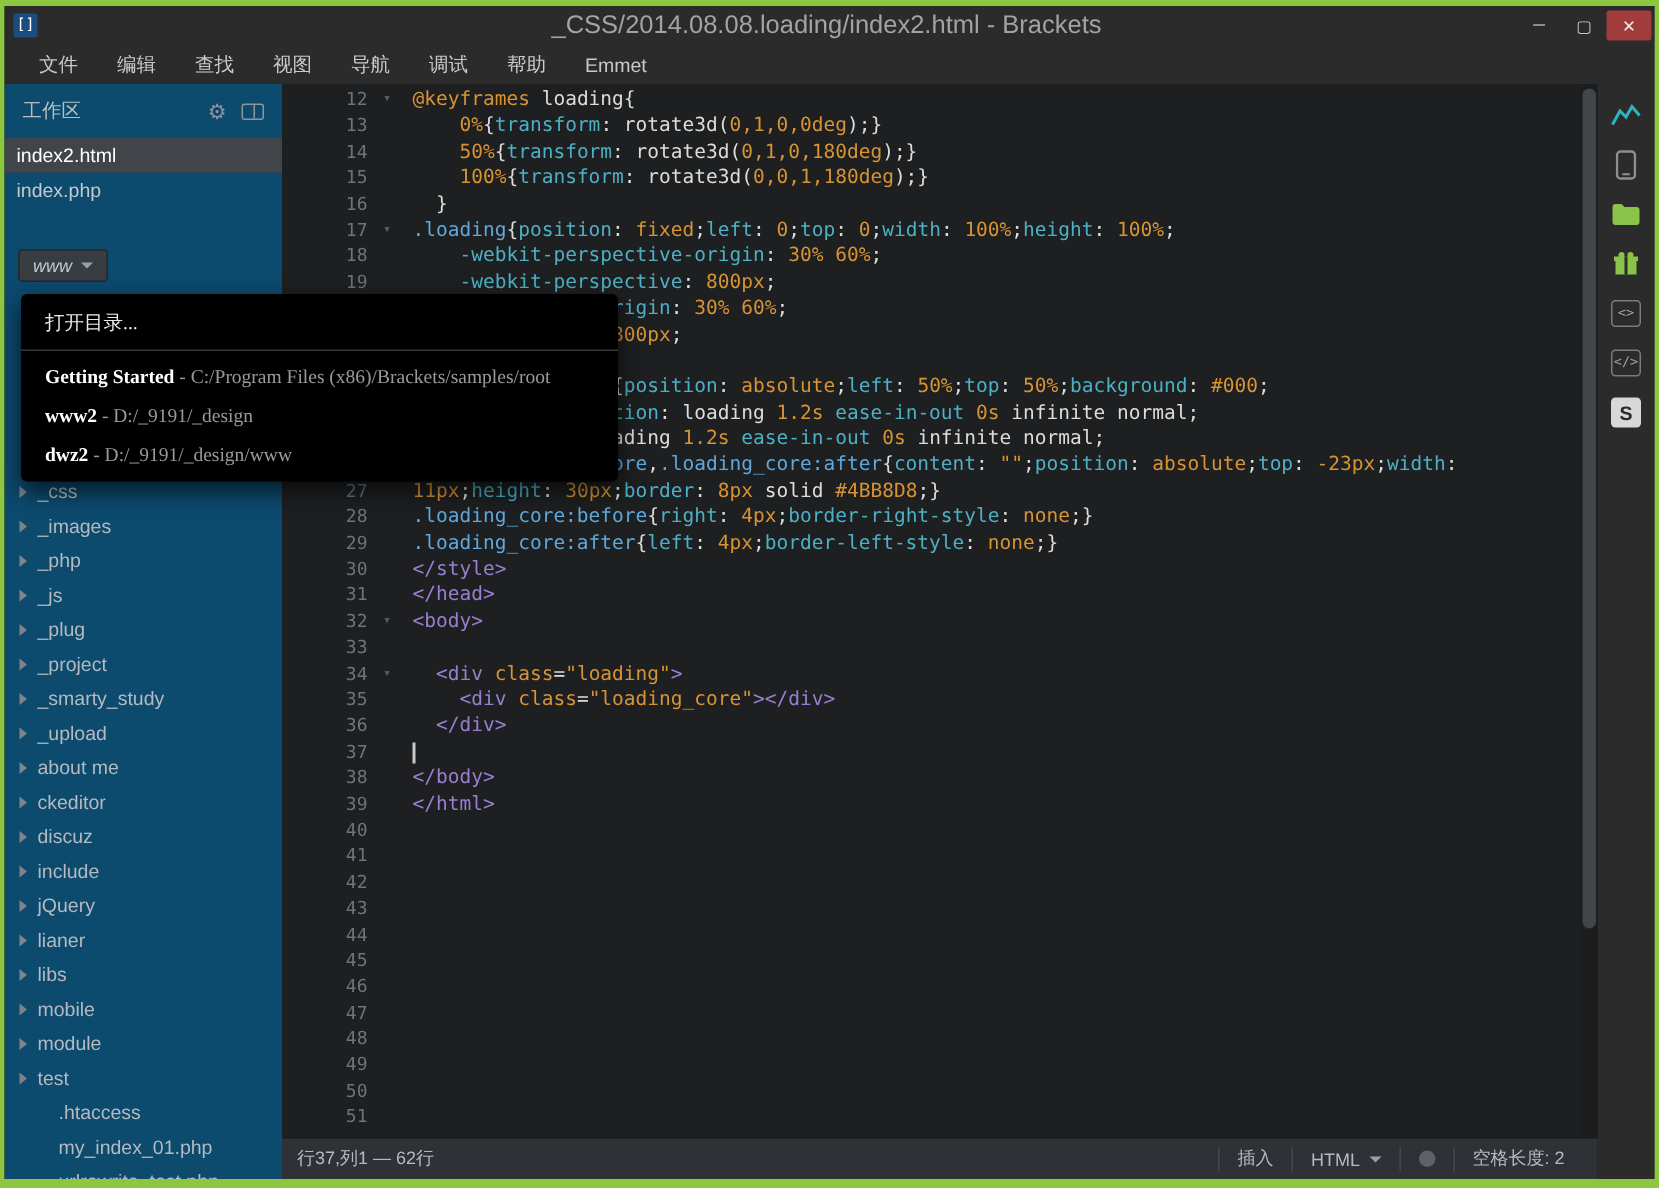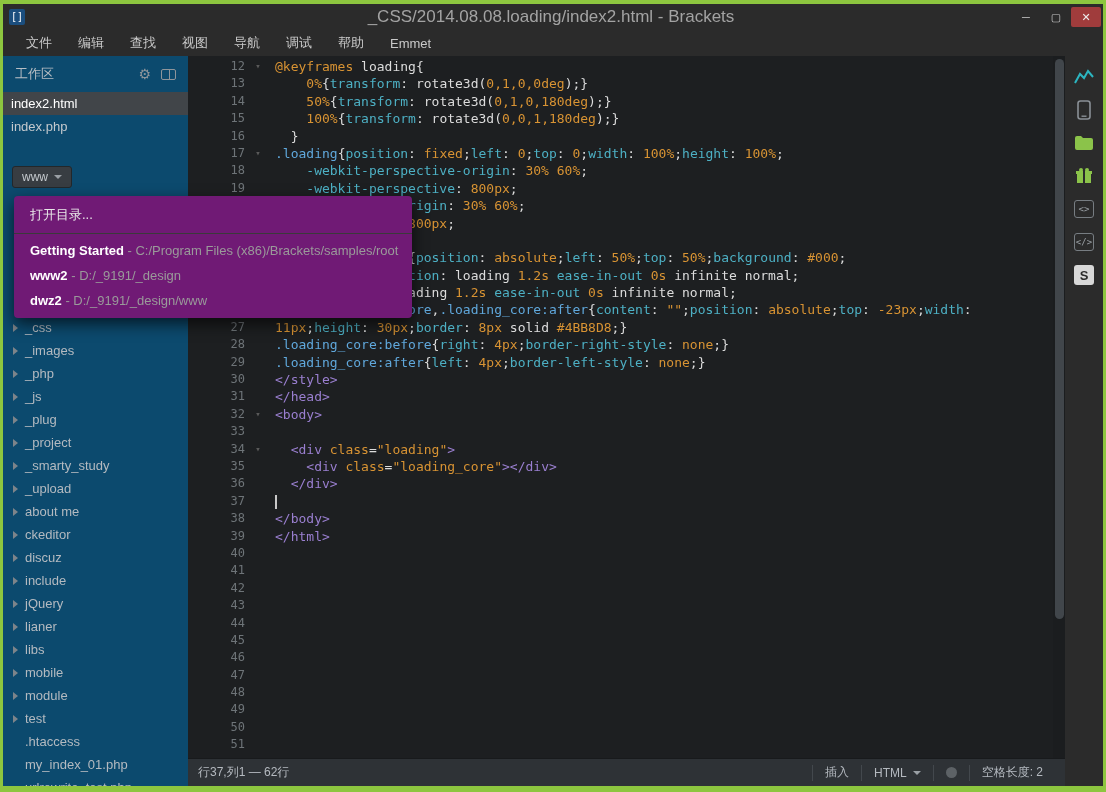--- a/index.html
+++ b/index.html
@@ -23,26 +23,26 @@
   
   .sidebar{flex:0 0 185px;background:#0c4a6e;display:flex;flex-direction:column;overflow:hidden;}
   .sb-header{flex:0 0 36px;display:flex;align-items:center;padding:0 12px;color:#b8bec4;font-size:13px;}
   .sb-header .icons{margin-left:auto;display:flex;gap:10px;align-items:center;color:#8e959b;}
   .gear{font-size:14px;line-height:1;}
   .split-icon{width:15px;height:11px;border:1px solid #8e959b;border-radius:2px;position:relative;}
   .split-icon:before{content:"";position:absolute;left:50%;top:0;bottom:0;width:1px;background:#8e959b;}
   .wf-item{height:23px;display:flex;align-items:center;padding-left:8px;color:#c4c9cd;font-size:13px;}
   .wf-item.sel{background:#414549;color:#fff;}
   .proj-bar{margin-top:26px;flex:0 0 26px;display:flex;align-items:center;padding-left:9px;}
-  .proj-btn{display:flex;align-items:center;gap:6px;background:#383d42;border:1px solid #23272a;border-radius:3px;color:#c4c9cd;font-size:12px;padding:3px 9px;}
+  .proj-btn{display:flex;align-items:center;gap:6px;background:#383d42;border:1px solid #23272a;border-radius:3px;color:#c4c9cd;font-size:12px;padding:3px 9px;font-style:italic;}
   .caret-down{width:0;height:0;border-left:4px solid transparent;border-right:4px solid transparent;border-top:4px solid #9aa0a5;}
   .tree{flex:1;overflow:hidden;padding-top:2px;}
   .tree-spacer{height:124px;}
   .tree-item{height:23px;display:flex;align-items:center;padding-left:10px;color:#b4bac0;font-size:13px;gap:7px;white-space:nowrap;}
-  .tree-item.file{padding-left:22px;text-align:center;}
+  .tree-item.file{padding-left:36px;text-align:center;}
   .tree-arrow{width:0;height:0;border-top:4px solid transparent;border-bottom:4px solid transparent;border-left:5px solid #7d848a;flex:0 0 auto;}
 
   
   .editor-col{flex:1;display:flex;flex-direction:column;min-width:0;background:#1d1f21;position:relative;}
   .editor{flex:1;position:relative;overflow:hidden;font-family:"DejaVu Sans Mono",monospace;font-size:13px;line-height:17.4px;padding-top:2px;}
   .ed-line{display:flex;height:17.4px;white-space:pre;padding-left:15px;}
   .ln{flex:0 0 48px;text-align:right;padding-right:6px;color:#6e7478;font-size:12px;}
   .fold{flex:0 0 14px;text-align:center;color:#5a5a5a;font-size:9px;}
   .code{flex:1;padding-left:10px;}
   .tk-d{color:#dcdcdc}.tk-o{color:#d89333}.tk-c{color:#4db0c4}.tk-b{color:#60a8dc}.tk-p{color:#9a7fd0}
@@ -57,21 +57,21 @@
   .dot{width:11px;height:11px;border-radius:50%;background:#5d6266;}
   .mini-caret{width:0;height:0;border-left:4px solid transparent;border-right:4px solid transparent;border-top:4px solid #9aa0a5;}
 
   
   .rtoolbar{flex:0 0 38px;background:#2b2b2b;display:flex;flex-direction:column;align-items:center;padding-top:10px;gap:11px;}
   .rt-icon{width:22px;height:22px;display:flex;align-items:center;justify-content:center;}
   .tagbox{width:20px;height:18px;border:1.5px solid #777d82;border-radius:3px;color:#9aa0a5;font-size:9px;font-family:"DejaVu Sans Mono",monospace;display:flex;align-items:center;justify-content:center;}
   .sbox{width:20px;height:20px;background:#d8d8d8;border-radius:3px;color:#2b2b2b;font-weight:bold;font-size:13px;display:flex;align-items:center;justify-content:center;}
 
   
-  .dropdown{position:absolute;left:11px;top:192px;width:398px;background:#701a75;border-radius:4px;box-shadow:0 6px 16px rgba(0,0,0,.65);padding:5px 0;z-index:50;}
+  .dropdown{position:absolute;left:11px;top:192px;width:398px;background:#000000;border-radius:4px;box-shadow:0 6px 16px rgba(0,0,0,.65);padding:5px 0;z-index:50;font-family:Liberation Serif, serif;}
   .dd-open{padding:5px 16px;color:#e8e8e8;font-size:13px;}
   .dd-sep{border-top:1px solid #3a3a3a;margin:4px 0;}
   .dd-item{padding:5px 16px;font-size:13px;color:#9a9a9a;white-space:nowrap;overflow:hidden;}
   .dd-item b{color:#fff;font-weight:bold;}
 </style>
 </head>
 <body>
 
 <div class="frame">
 

